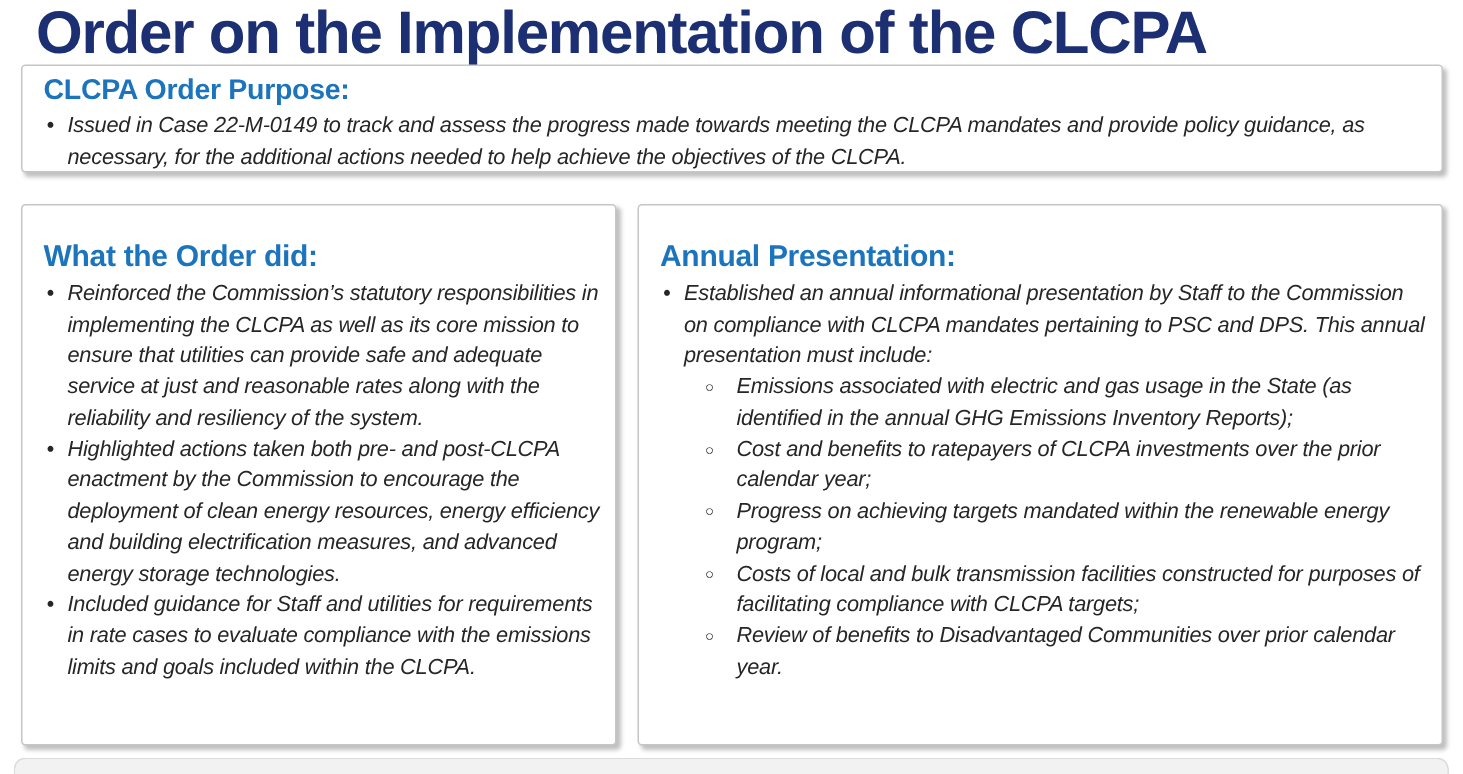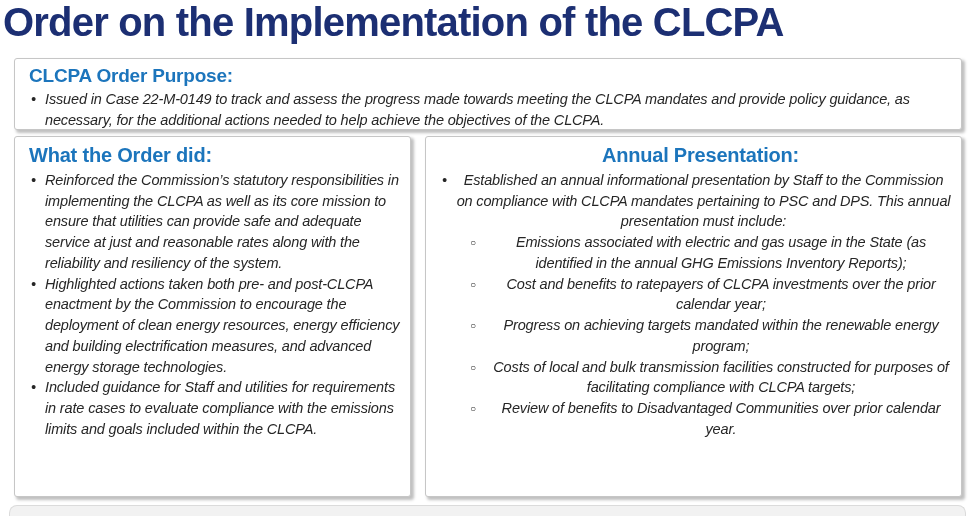--- a/index.html
+++ b/index.html
@@ -2,40 +2,40 @@
 <html><head>
 <meta charset="utf-8">
 <style>
   html, body { margin:0; padding:0; }
   body {
     width:975px; height:516px; overflow:hidden; position:relative;
     background:#ffffff;
     font-family:"Liberation Sans", sans-serif;
   }
   .slide-title {
-    position:absolute; left:3px; top:0px;
+    position:absolute; left:24px; top:0px;
     font-size:40px; font-weight:bold; letter-spacing:-0.8px;
     color:#1C2F73; white-space:nowrap;
   }
   .panel {
     position:absolute; background:#ffffff;
     border:1px solid #C6C6C6; border-radius:3px;
     box-shadow:2.5px 2.5px 3px rgba(0,0,0,0.25);
     box-sizing:border-box;
   }
-  #purpose-panel   { left:14px;  top:58px;  width:948px; height:72px; }
+  #purpose-panel   { left:14px;  top:43px;  width:948px; height:72px; }
   #order-panel     { left:14px;  top:136px; width:397px; height:361px; }
-  #present-panel   { left:425px; top:136px; width:537px; height:361px;text-align:center; }
+  #present-panel   { left:425px; top:136px; width:537px; height:361px; }
 
   .panel-heading {
     font-weight:bold; color:#1C75BC; letter-spacing:-0.2px;
   }
   #purpose-panel .panel-heading { font-size:19px; margin:6px 0 2px 14px; }
   #order-panel .panel-heading,
-  #present-panel .panel-heading { font-size:20px; margin:7px 0 3px 14px; }
+  #present-panel .panel-heading { font-size:20px; margin:23px 0 3px 14px; }
 
   ul.bullets {
     list-style:none; margin:0; padding:0;
     font-size:14.5px; line-height:1.43; letter-spacing:-0.15px;
     color:#262626;
   }
   ul.bullets > li {
     position:relative; padding-left:30px; padding-right:10px;font-style:italic;
   }
   ul.bullets > li::before {

